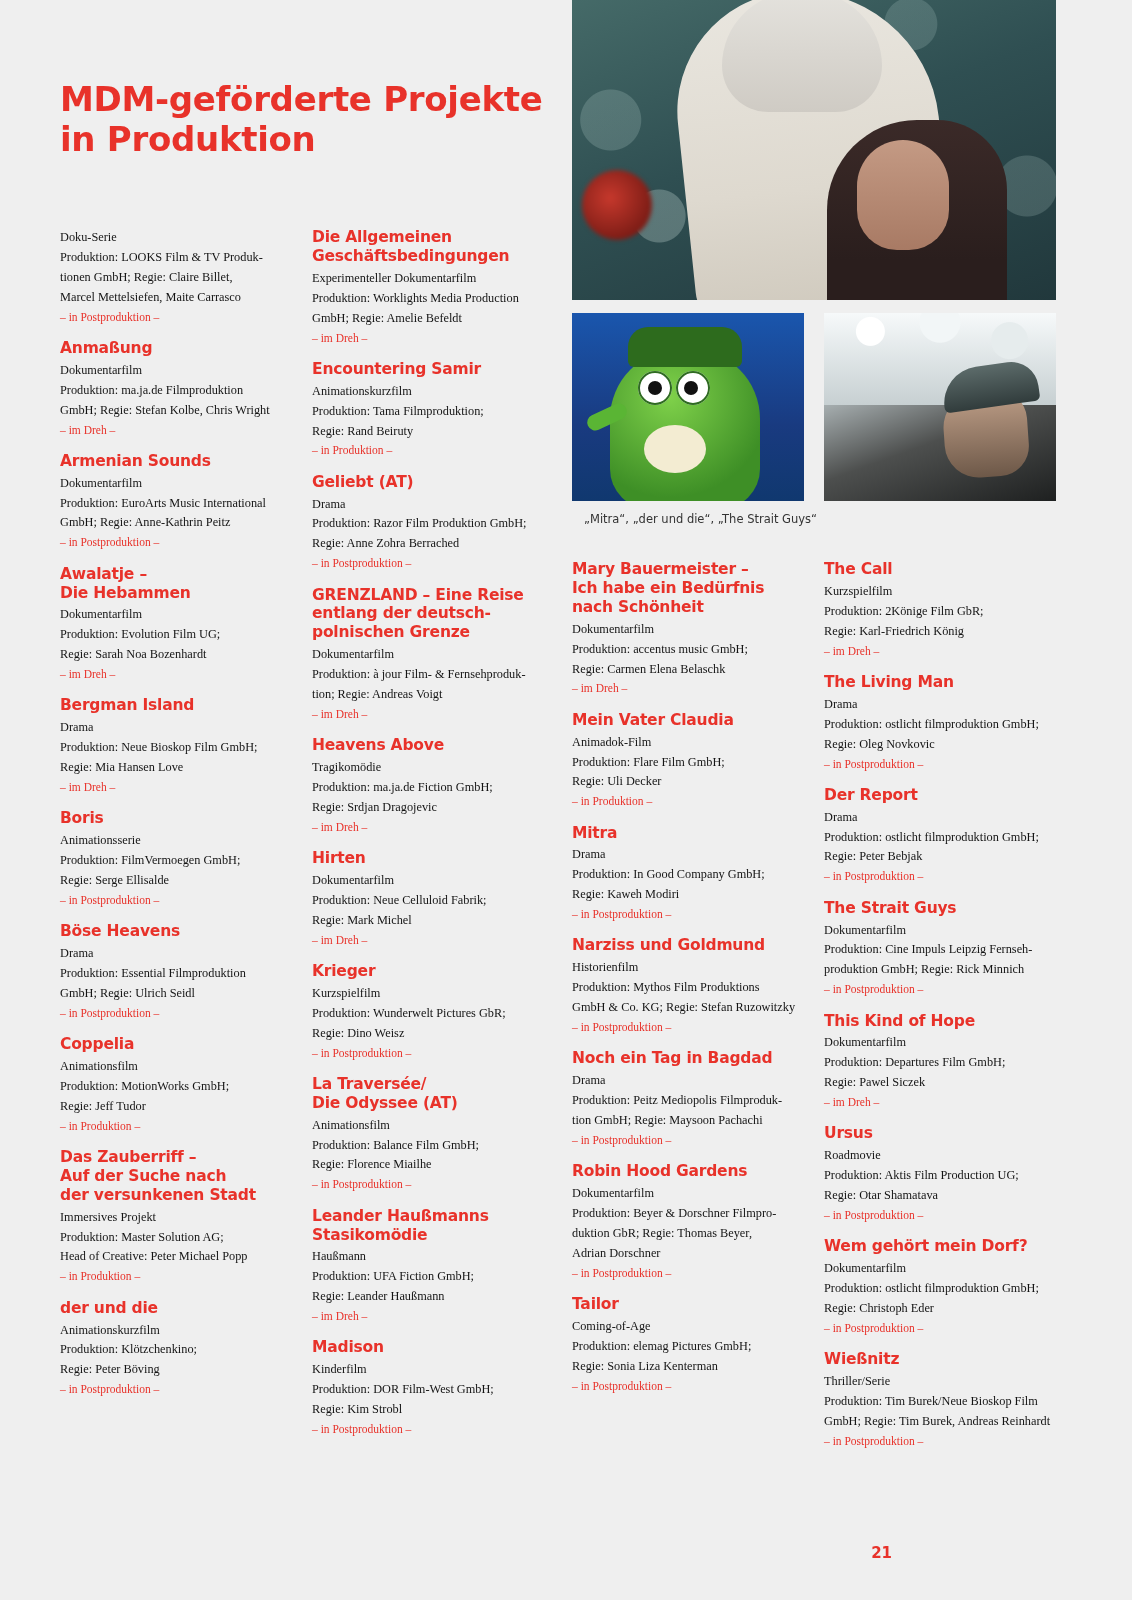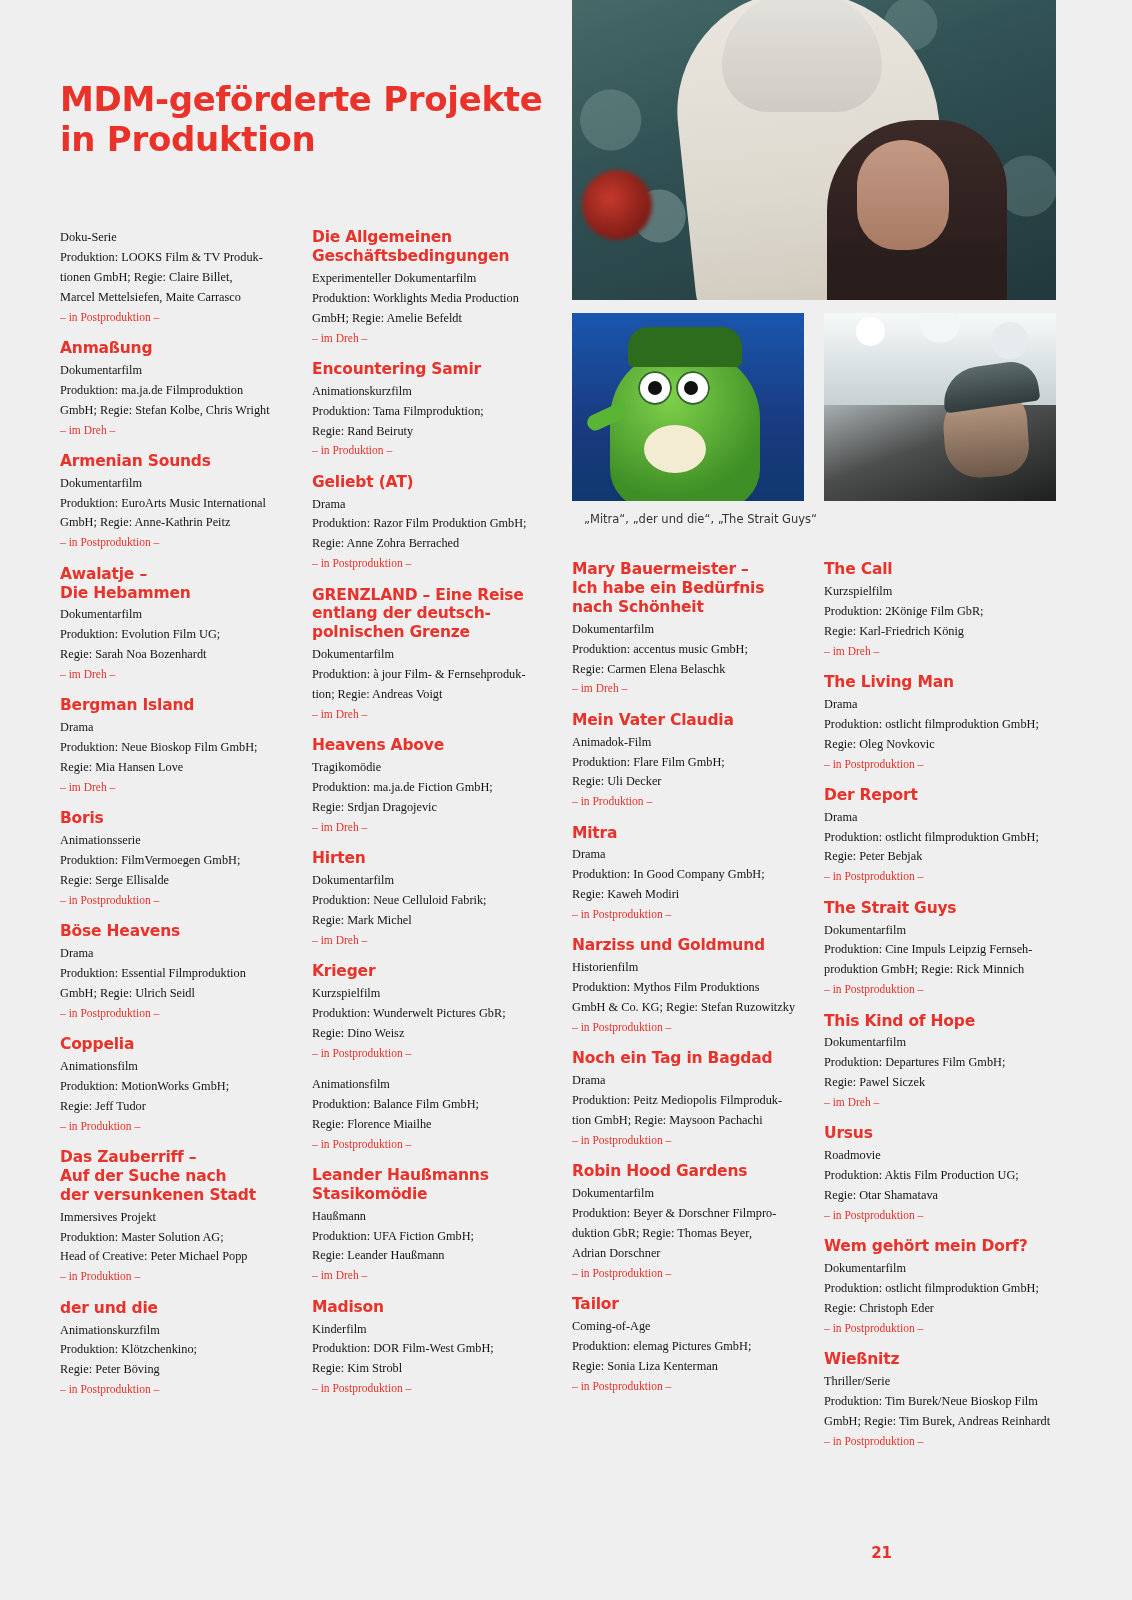--- a/index.html
+++ b/index.html
@@ -325,20 +325,21 @@
         <div class="status">– im Dreh –</div>
       </div>
       <div class="entry">
         <h3>Krieger</h3>
         <div class="line">Kurzspielfilm</div>
         <div class="line">Produktion: Wunderwelt Pictures GbR;</div>
         <div class="line">Regie: Dino Weisz</div>
         <div class="status">– in Postproduktion –</div>
       </div>
       <div class="entry">
+        <h3>La Traversée/<br>Die Odyssee (AT)</h3>
         <div class="line">Animationsfilm</div>
         <div class="line">Produktion: Balance Film GmbH;</div>
         <div class="line">Regie: Florence Miailhe</div>
         <div class="status">– in Postproduktion –</div>
       </div>
       <div class="entry">
         <h3>Leander Haußmanns<br>Stasikomödie</h3>
         <div class="line">Haußmann</div>
         <div class="line">Produktion: UFA Fiction GmbH;</div>
         <div class="line">Regie: Leander Haußmann</div>

